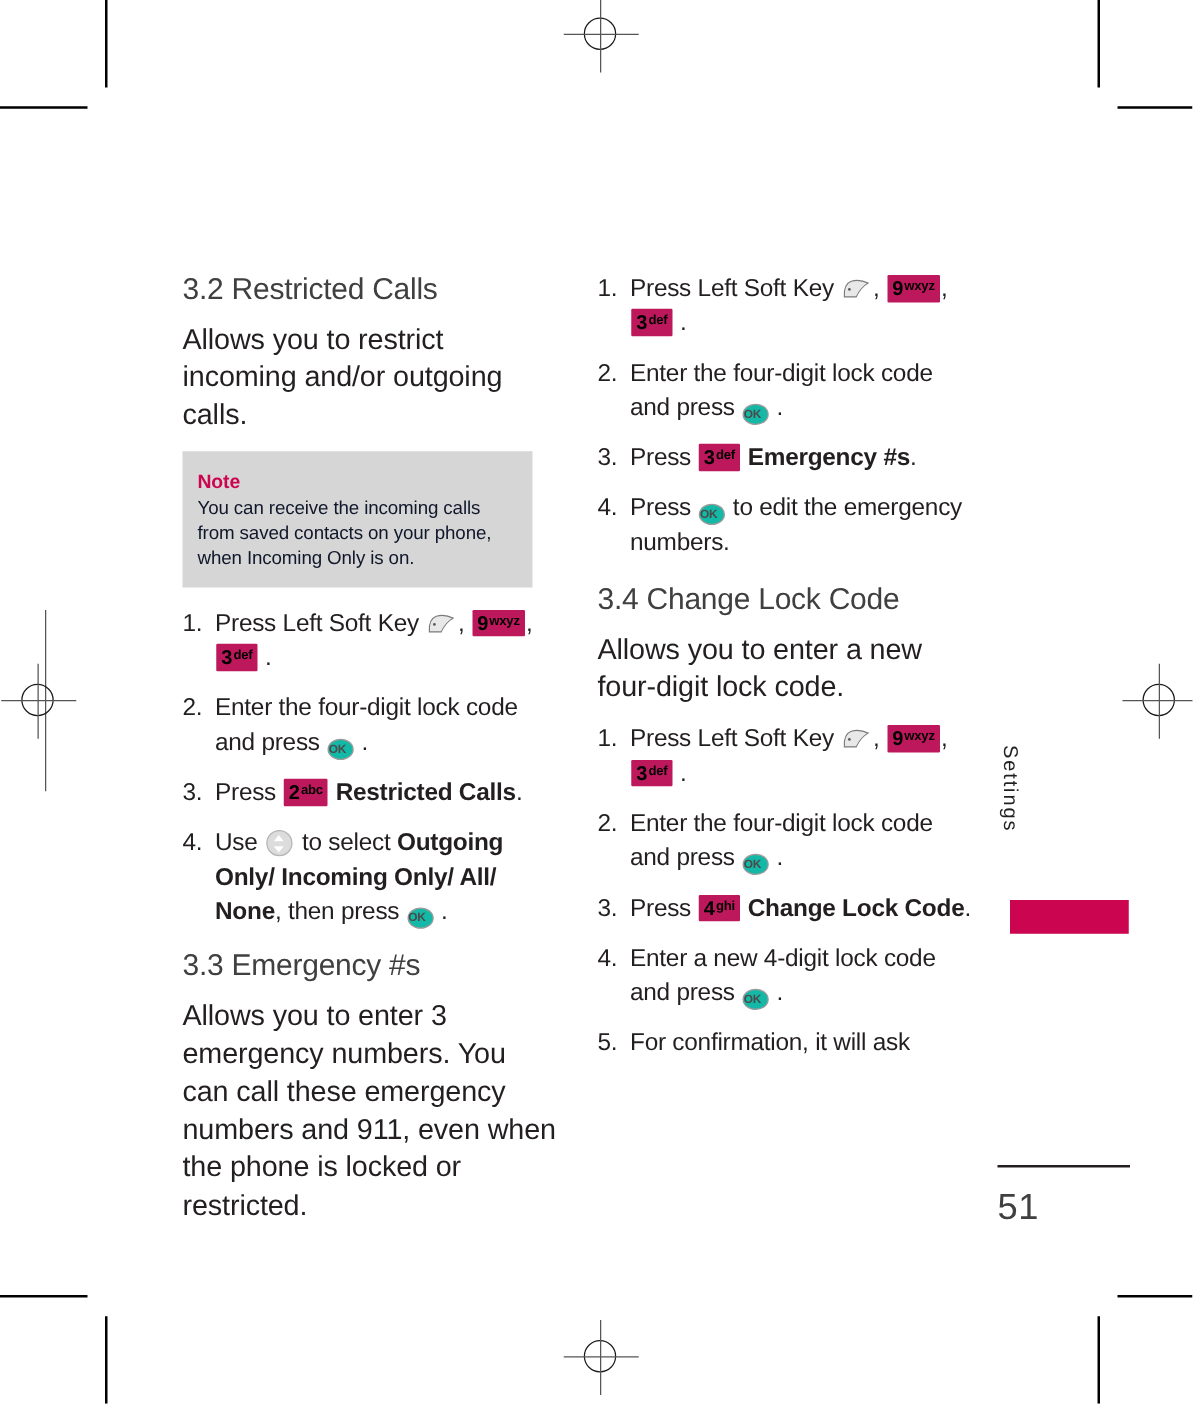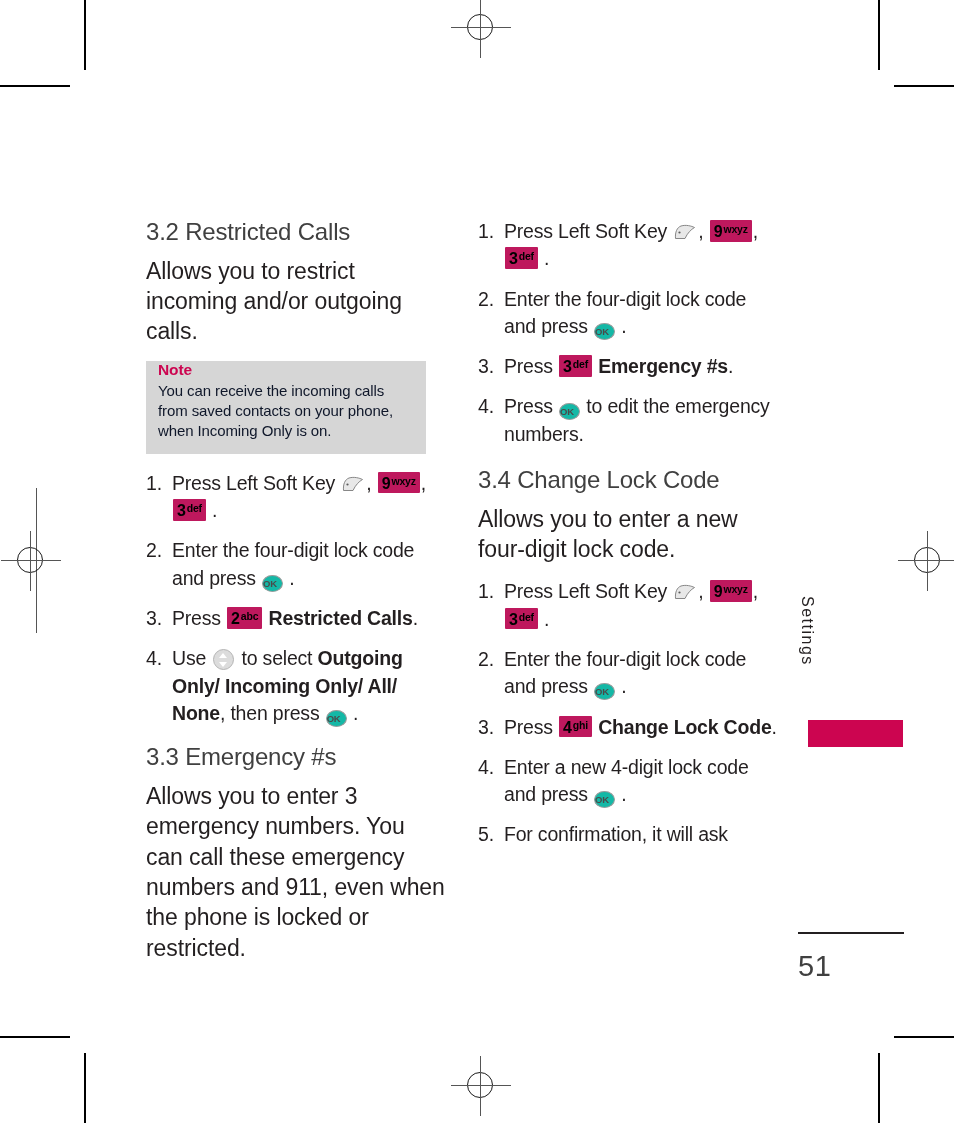--- a/index.html
+++ b/index.html
@@ -81,21 +81,21 @@
   .intro {
     font-size: 23px;
     line-height: 1.32;
     margin: 0 0 14px 0;
     letter-spacing: -0.1px;
   }
 
   
   .note {
     background: #d6d6d6;
-    padding: 0 12px 12px 12px;
+    padding: 16px 12px 12px 12px;
     margin: 0 0 16px 0;
     width: 256px;
   }
   .note-title {
     color: #cc0550;
     font-weight: bold;
     font-size: 15.5px;
     margin-bottom: 2px;
     letter-spacing: -0.1px;
   }

